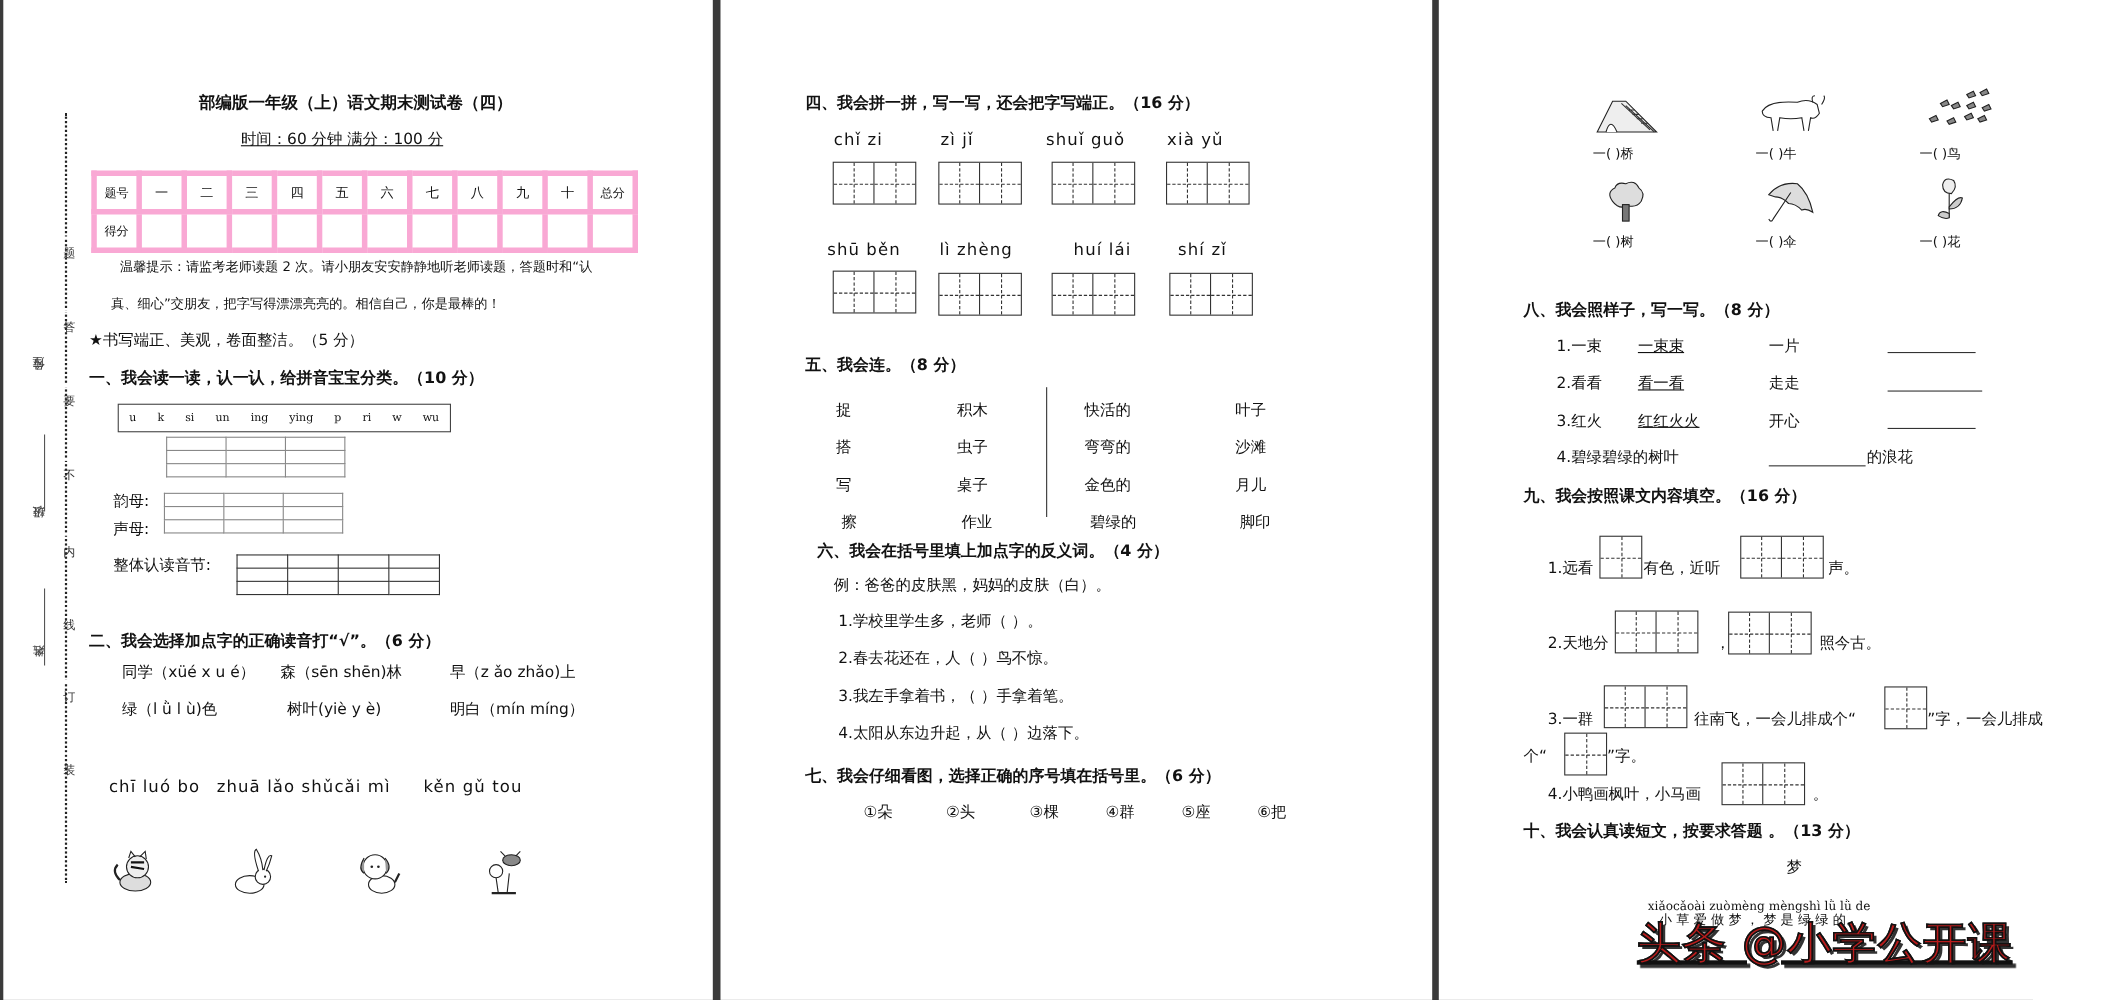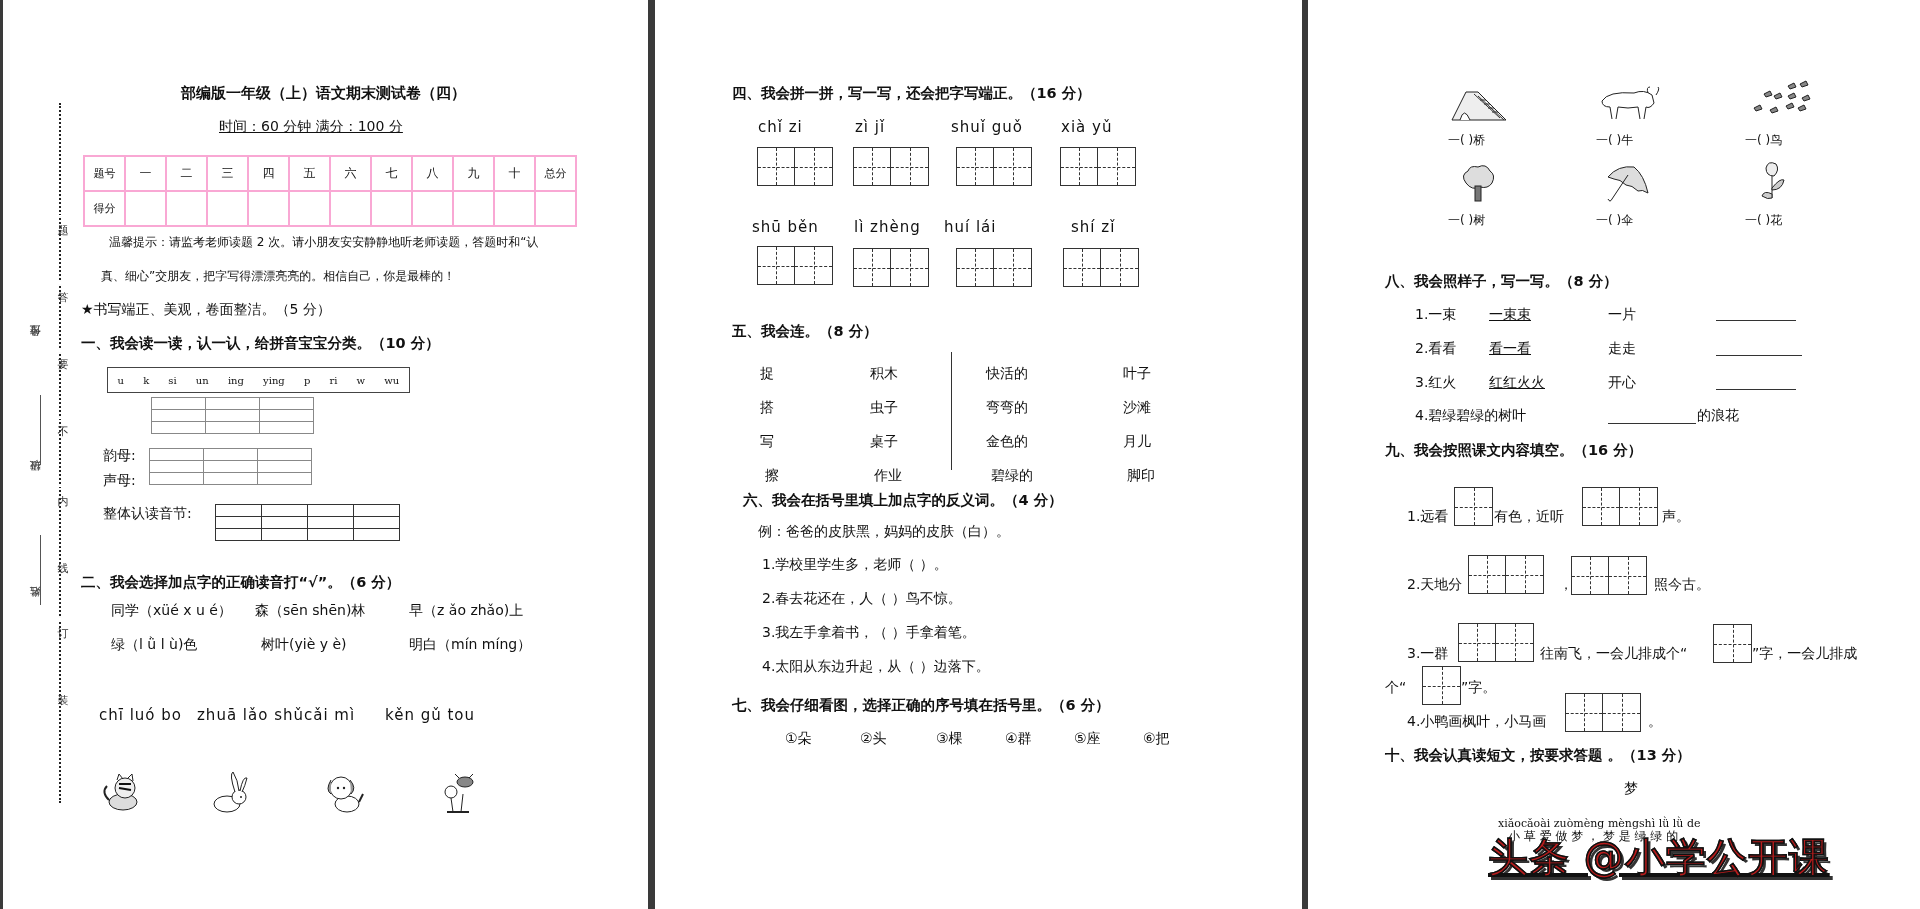--- a/index.html
+++ b/index.html
@@ -15,21 +15,21 @@
   .txt { font-size: 14px; }
   .small { font-size: 12px; }
   .py { font-size: 15px; letter-spacing: 1px; }
   
   .bind-line { position: absolute; left: 56px; top: 103px; height: 700px; border-left: 2px dotted #222; }
   .bind-char { position: absolute; left: 51px; font-size: 11px; background: #fff; writing-mode: vertical-rl; color: #333; padding: 1px 0; }
   .side-label { position: absolute; left: 26px; font-size: 11px; writing-mode: vertical-rl; transform: rotate(180deg); color: #444; }
   .side-line { position: absolute; left: 37px; border-left: 1px solid #555; }
   
   table.score { position: absolute; left: 80px; top: 155px; border-collapse: collapse; }
-  table.score td { border: 2px solid #f9a8d4; width: 41px; height: 35px; text-align: center; font-size: 12px; }
+  table.score td { border: 5px solid #f9a8d4; width: 41px; height: 35px; text-align: center; font-size: 12px; }
   table.score td.hd { width: 41px; font-size: 11px; }
   
   .strip { position: absolute; left: 104px; top: 367px; width: 303px; height: 26px; border: 1.5px solid #444; display: flex; align-items: center; justify-content: space-around; font-family: "DejaVu Serif", serif; font-size: 10px; }
   .grid3 { position: absolute; border-collapse: collapse; }
   .grid3 td { border: 1px solid #888; height: 12px; }
   
   .tz { position: absolute; display: flex; border: 1.5px solid #333; }
   .tz .cell { position: relative; width: 37px; height: 37px; border-right: 1.5px solid #333; }
   .tz .cell:last-child { border-right: none; }
   .tz .cell::before { content: ""; position: absolute; left: 50%; top: 0; bottom: 0; border-left: 1px dashed #333; }
@@ -243,21 +243,21 @@
       <div class="cell"></div>
       <div class="cell"></div>
     </div>
   <div class="tz" style="left:405px;top:147px;">
       <div class="cell"></div>
       <div class="cell"></div>
     </div>
 
   <div class="abs py" style="left:97px;top:218px;">shū běn</div>
   <div class="abs py" style="left:199px;top:218px;">lì zhèng</div>
-  <div class="abs py" style="left:289px;top:218px;">huí  lái</div>
+  <div class="abs py" style="left:321px;top:218px;">huí  lái</div>
   <div class="abs py" style="left:416px;top:218px;">shí  zǐ</div>
 
   <div class="tz" style="left:102px;top:246px;">
       <div class="cell"></div>
       <div class="cell"></div>
     </div>
   <div class="tz" style="left:198px;top:248px;">
       <div class="cell"></div>
       <div class="cell"></div>
     </div>

